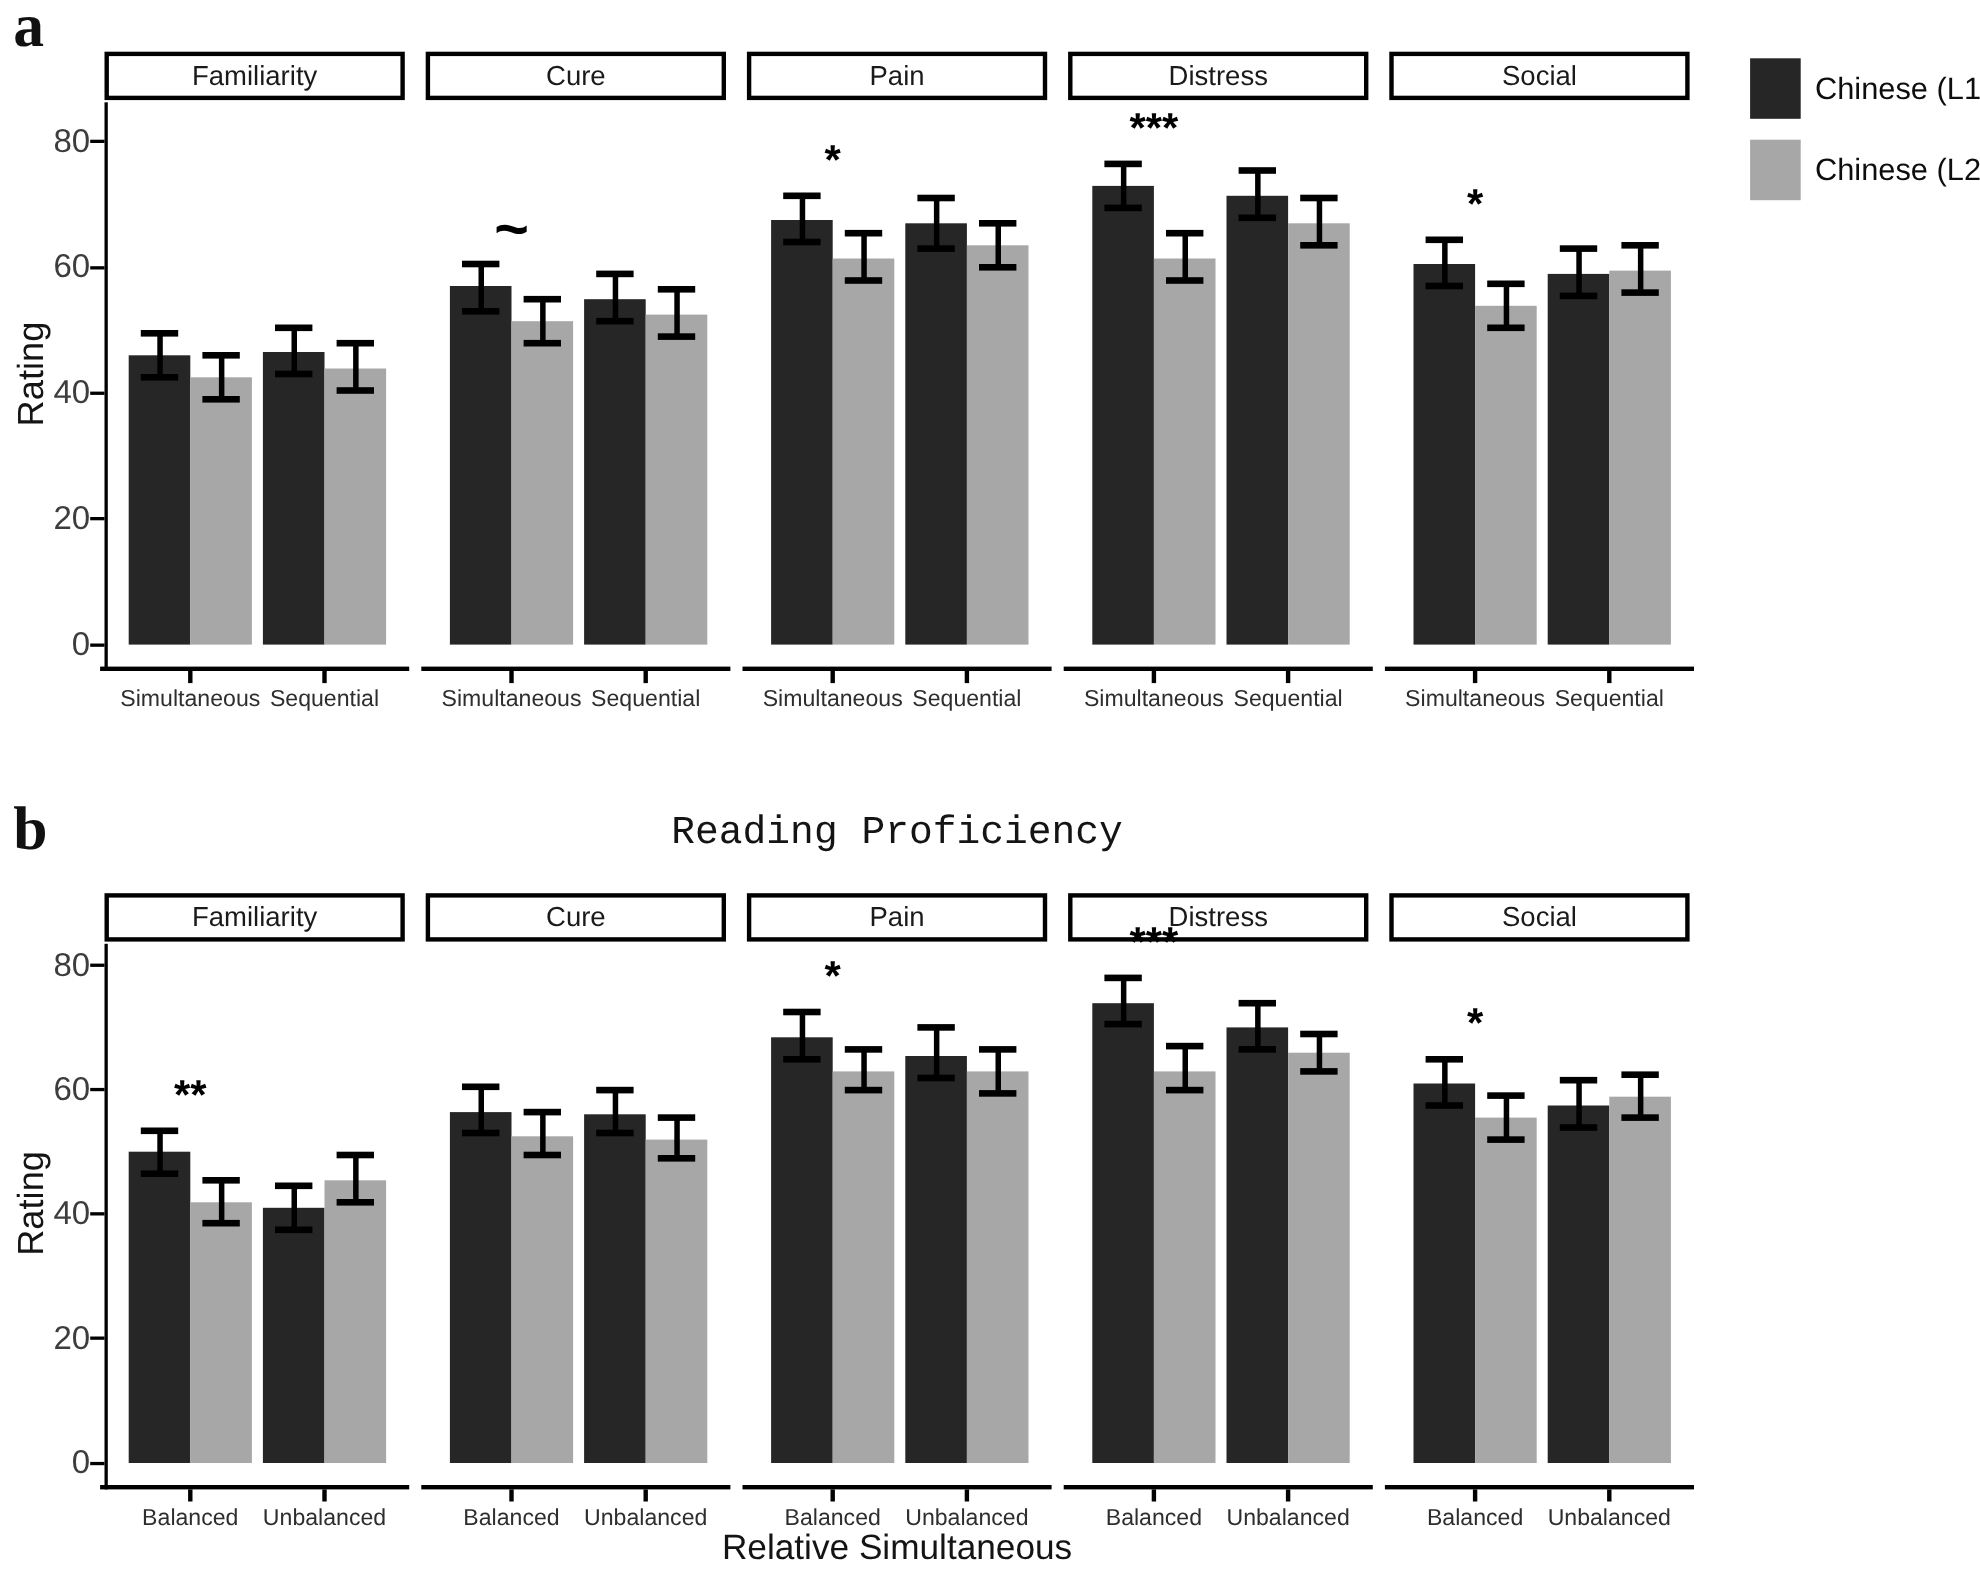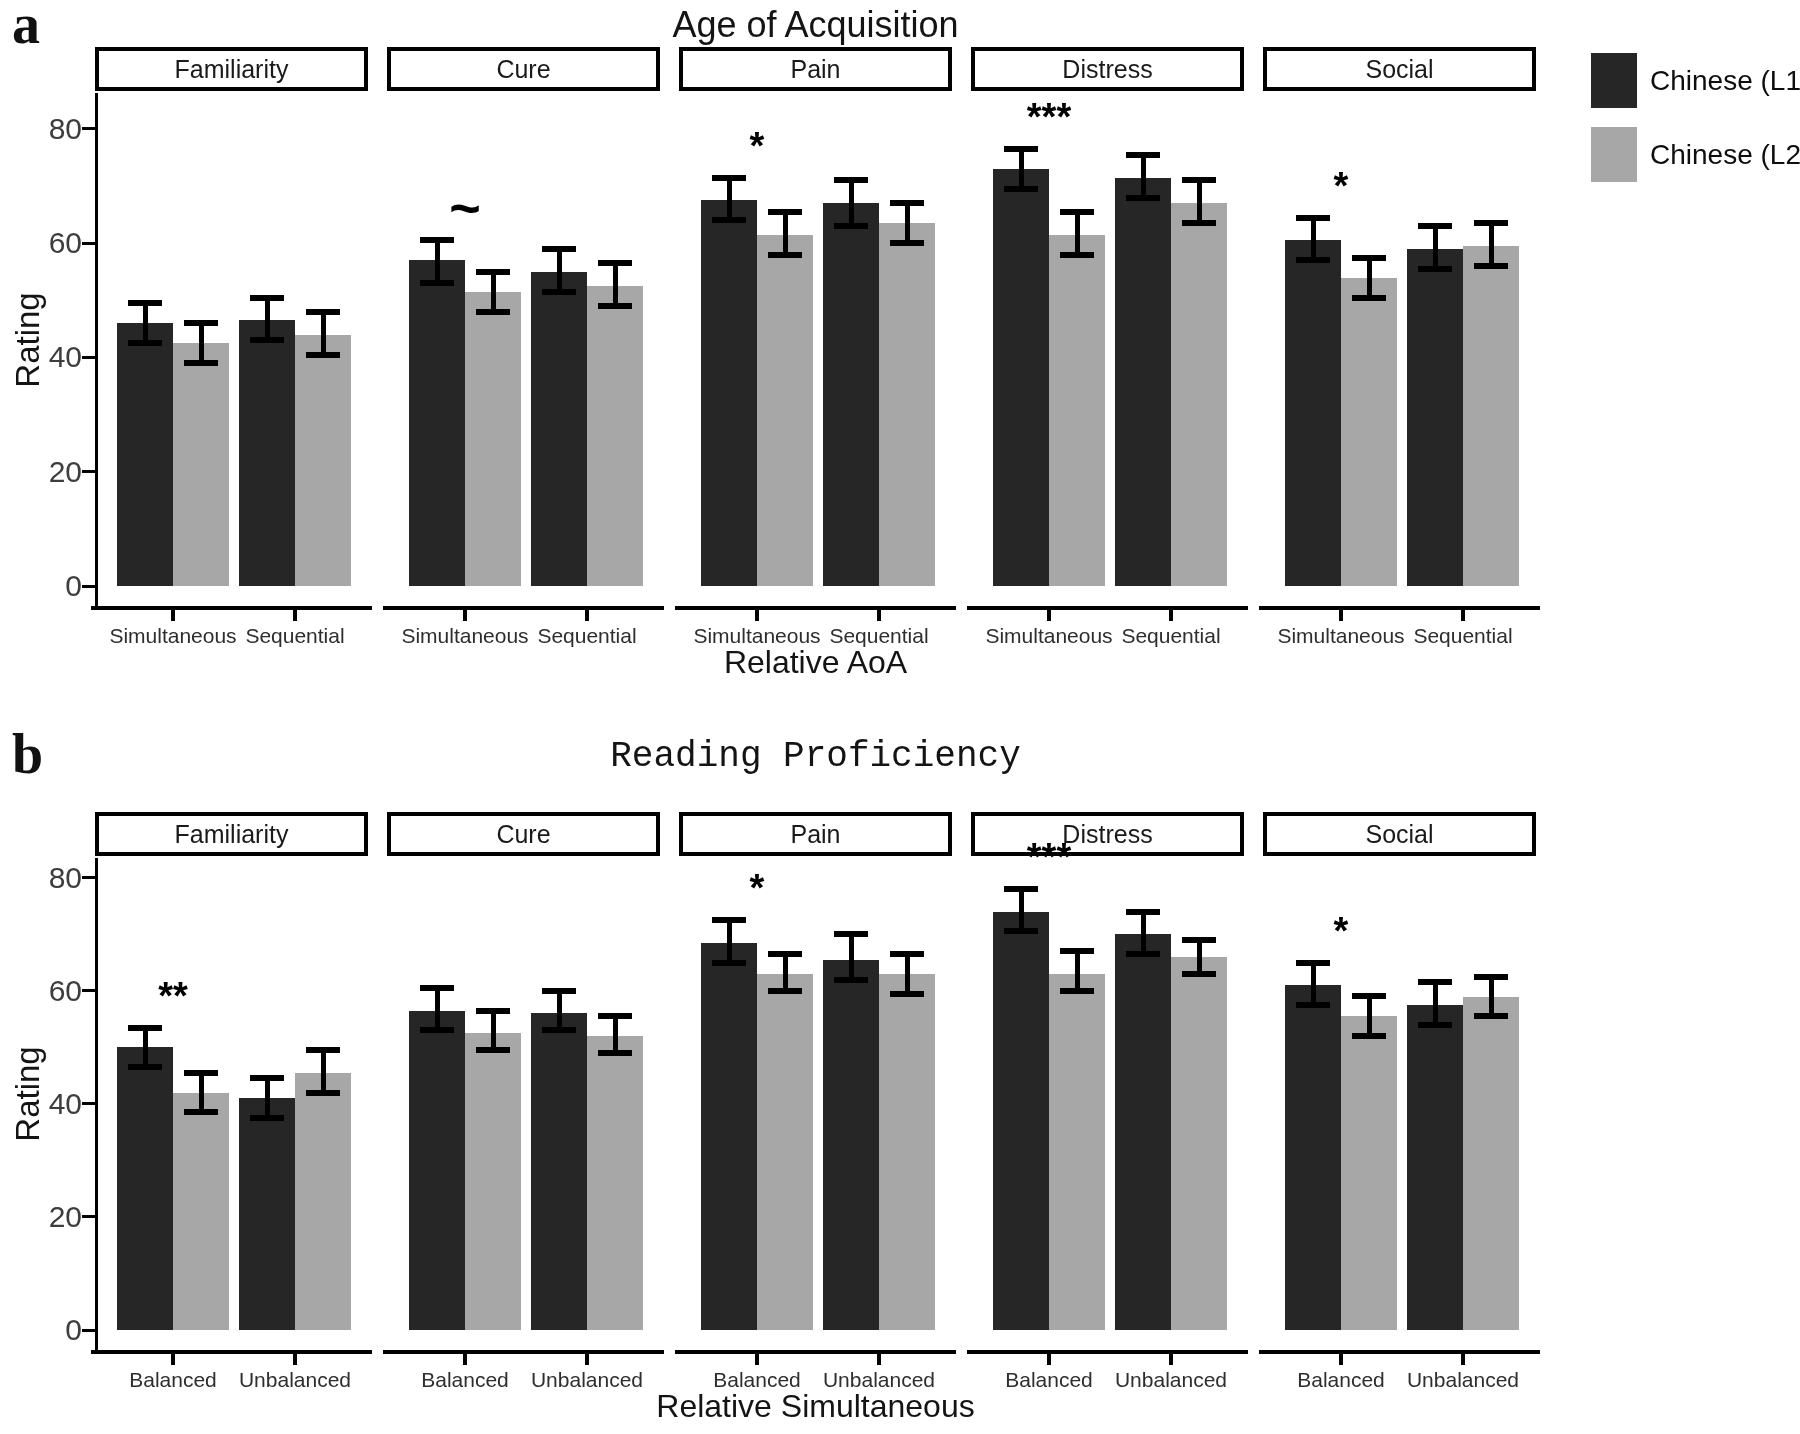--- a/index.html
+++ b/index.html
@@ -47,21 +47,20 @@
   .legend-swatch{width:46px;height:55px;flex:0 0 46px;}
   .legend-label{margin-left:13px;font-size:28px;color:#0e0e0e;white-space:nowrap;}
 </style>
 </head>
 <body>
 
 <div class="page">
 
   <section class="panel" id="panel-a">
     <div class="panel-letter">a</div>
-    <h2 class="chart-title">Age of Acquisition</h2>
     <div class="y-axis">
         <div class="y-tick-label" style="top: 570px;">0</div>
         <div class="y-tick-mark" style="top: 584.5px;"></div>
         <div class="y-tick-label" style="top: 455.747px;">20</div>
         <div class="y-tick-mark" style="top: 470.247px;"></div>
         <div class="y-tick-label" style="top: 341.495px;">40</div>
         <div class="y-tick-mark" style="top: 355.995px;"></div>
         <div class="y-tick-label" style="top: 227.242px;">60</div>
         <div class="y-tick-mark" style="top: 241.742px;"></div>
         <div class="y-tick-label" style="top: 112.99px;">80</div>
@@ -198,21 +197,20 @@
             <div class="err-cap" style="left: 211px; top: 170.093px; width: 34px; height: 6px;"></div>
             <div class="sig" style="left: -2px; top: 72.5353px;">*</div>
           </div>
           <div class="facet-axis-line" style="top: 559px;"></div>
           <div class="x-tick" style="left: 76px; top: 563px;"></div>
           <div class="cat-label" style="left: -12px; top: 577px;">Simultaneous</div>
           <div class="x-tick" style="left: 198px; top: 563px;"></div>
           <div class="cat-label" style="left: 110px; top: 577px;">Sequential</div>
         </div>
       </div>
-    <div class="xlab">Relative AoA</div>
     <div class="legend">
       <div class="legend-item">
         <span class="legend-swatch" style="background: rgb(38, 38, 38);"></span>
         <span class="legend-label">Chinese (L1)</span>
       </div>
       <div class="legend-item">
         <span class="legend-swatch" style="background: rgb(167, 167, 167);"></span>
         <span class="legend-label">Chinese (L2)</span>
       </div>
     </div>

